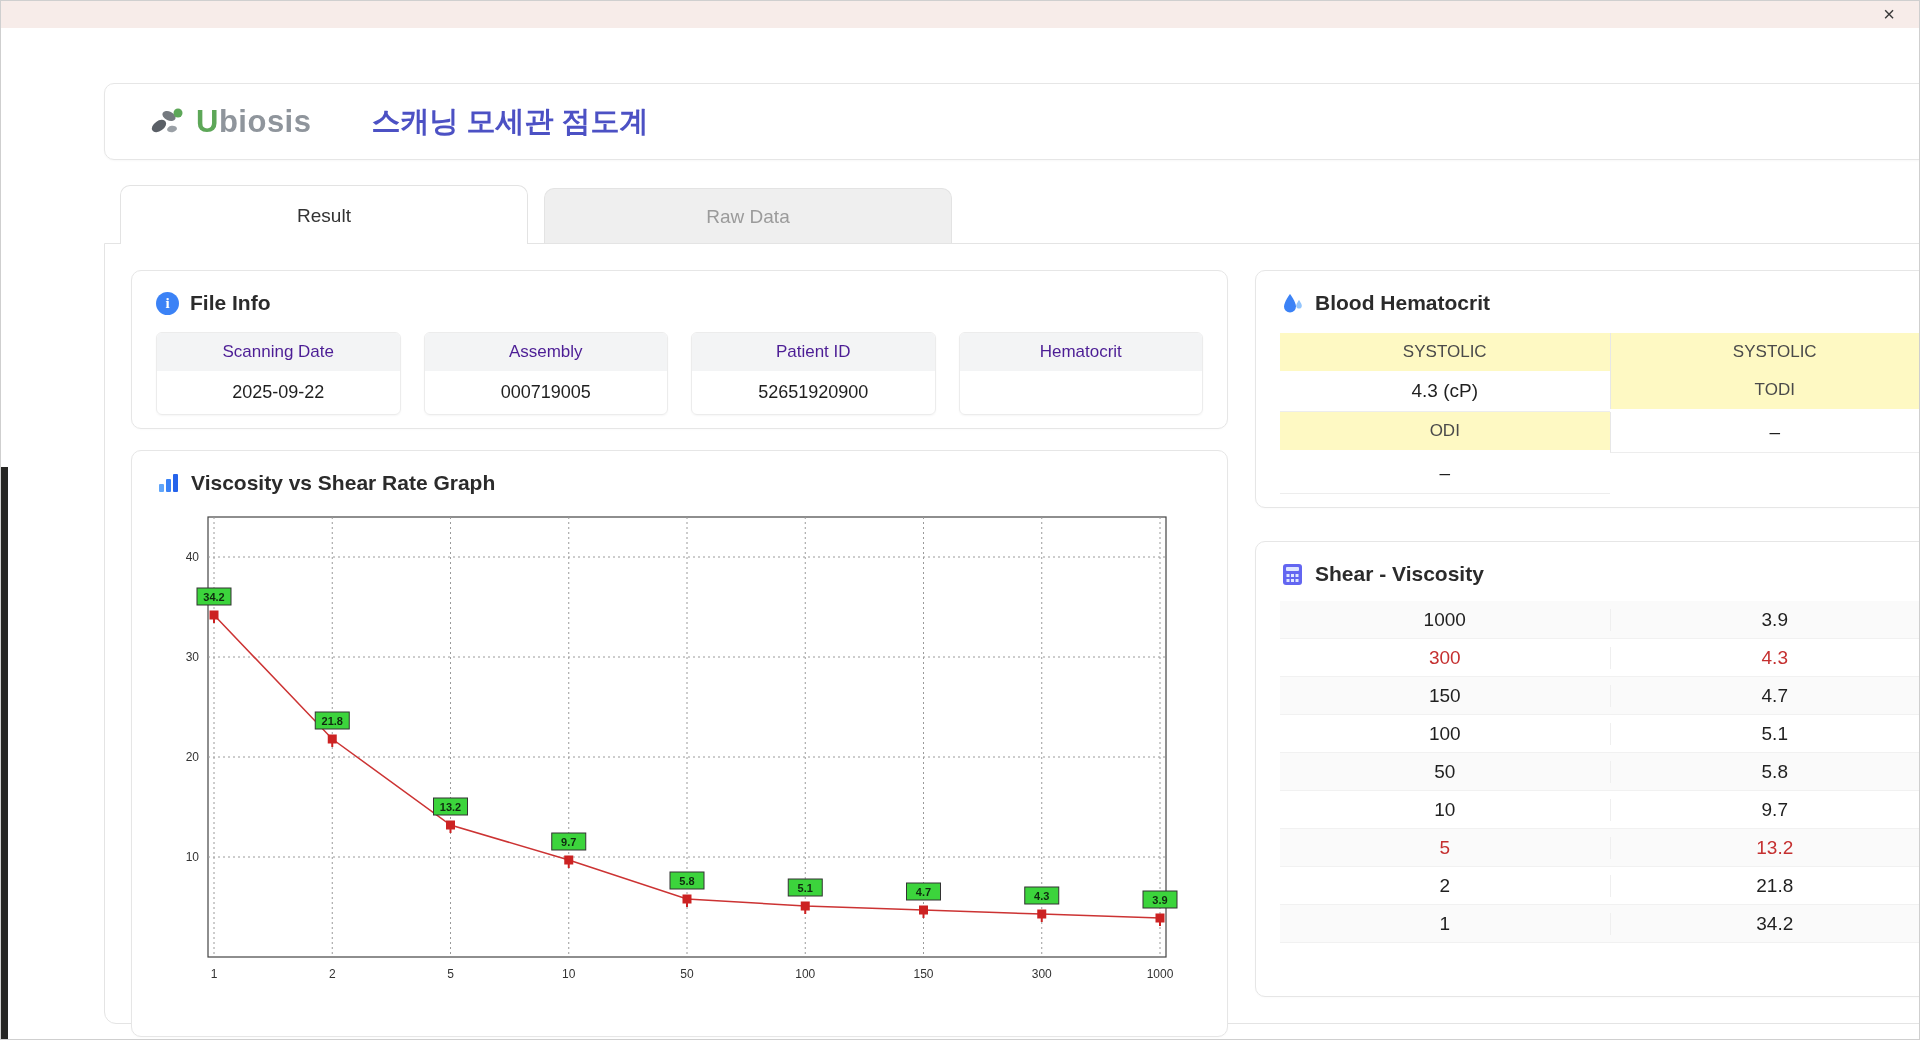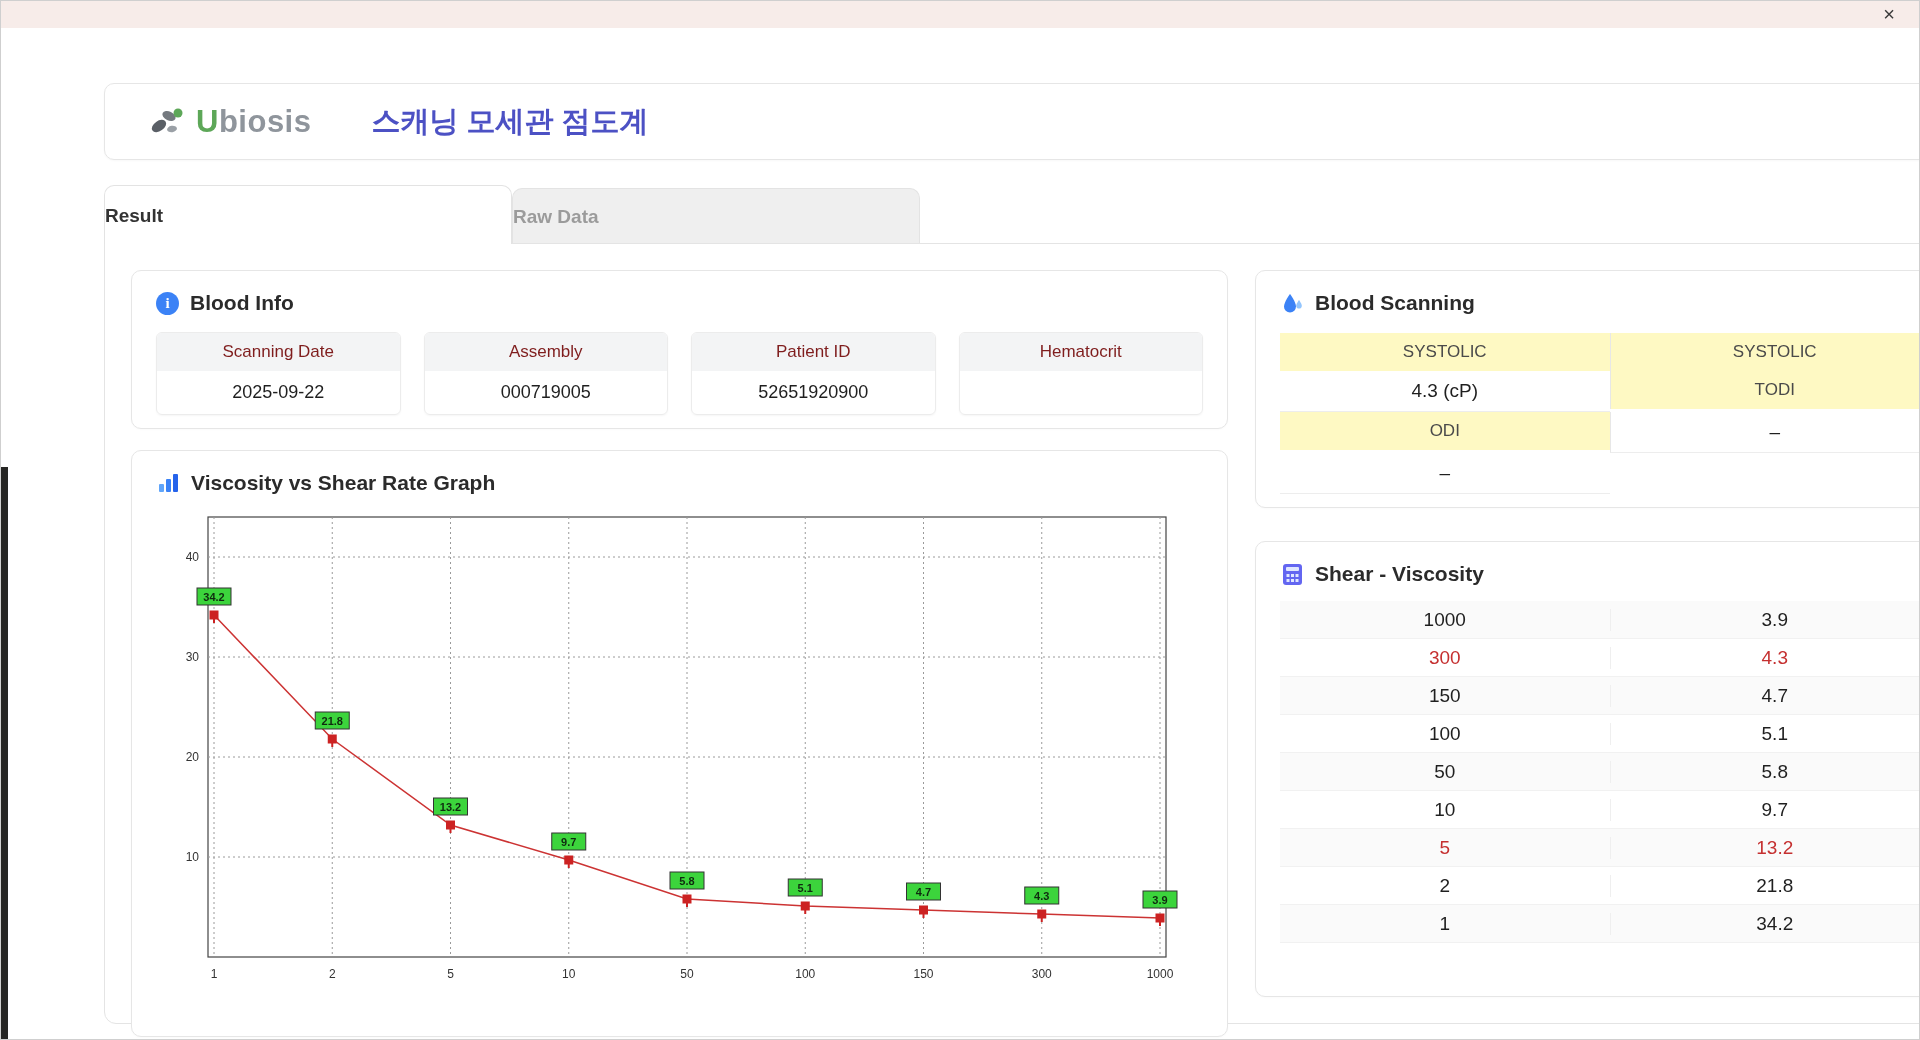--- a/index.html
+++ b/index.html
@@ -16,40 +16,40 @@
 
   
   .header-card { height: 77px; border: 1px solid #e6e6e6; border-radius: 10px; display: flex; align-items: center; padding: 0 42px; gap: 60px; box-shadow: 0 1px 2px rgba(0,0,0,0.03); }
   .logo { display: flex; align-items: center; gap: 9px; }
   .logo-text { font-size: 31px; font-weight: 600; color: #8f959c; letter-spacing: 0.5px; }
   .logo-u { color: #5da758; }
   .app-title { font-size: 29px; font-weight: 700; color: #4c51c4; }
 
   
   .tabs { display: flex; align-items: flex-end; margin-top: 25px; position: relative; z-index: 2; }
-  .tab { width: 408px; text-align: left; border: 1px solid #e3e3e3; border-bottom: none; border-radius: 10px 10px 0 0; font-weight: 700; font-size: 19px; cursor: pointer; }
+  .tab { width: 408px; text-align: center; border: 1px solid #e3e3e3; border-bottom: none; border-radius: 10px 10px 0 0; font-weight: 400; font-size: 19px; cursor: pointer; margin-left: 16px; }
   .tab.active { height: 59px; line-height: 59px; background: #fff; color: #333; margin-bottom: -1px; position: relative; z-index: 3; }
   .tab.inactive { height: 55px; line-height: 55px; background: #efefef; color: #9b9b9b; }
 
   
   .outer-card { height: 781px; border: 1px solid #e4e4e4; border-radius: 0 12px 12px 12px; padding: 26px; display: flex; gap: 27px; position: relative; z-index: 1; background: #fff; }
   .left-col { width: 1097px; display: flex; flex-direction: column; gap: 21px; }
   .right-col { flex: 1; display: flex; flex-direction: column; gap: 33px; }
 
   .card { border: 1px solid #e6e6e6; border-radius: 10px; padding: 20px 24px; background: #fff; box-shadow: 0 1px 2px rgba(0,0,0,0.02); }
   .card-title-row { display: flex; align-items: center; gap: 11px; font-weight: 700; font-size: 21px; color: #2b2b2b; }
   .title-icon { width: 24px; height: 24px; display: inline-flex; align-items: center; justify-content: center; flex: 0 0 24px; }
 
   .info-circle { width: 23px; height: 23px; border-radius: 50%; background: #3b82f6; color: #fff; font-size: 15px; font-weight: 700; display: flex; align-items: center; justify-content: center; font-family: "Liberation Serif", serif; }
 
   
   .file-info-card { height: 159px; }
   .fields { display: flex; gap: 23px; margin-top: 17px; }
   .field { flex: 1; border: 1px solid #ececec; border-radius: 6px; overflow: hidden; text-align: center; box-shadow: 0 1px 2px rgba(0,0,0,0.04); }
-  .field-label { background: #f3f4f5; padding: 9px 0; color: #7f1d1d; font-size: 17px; }
+  .field-label { background: #f3f4f5; padding: 9px 0; color: #4c1d95; font-size: 17px; }
   .field-value { padding: 11px 0; font-size: 18px; color: #1f1f1f; min-height: 42px; }
 
   
   .graph-card { flex: 1; }
   .chart-wrap { margin-top: 12px; padding-left: 4px; }
 
   
   .bv-card { height: 238px; }
   .bv-table { margin-top: 18px; display: grid; grid-template-columns: 1fr 1fr; }
   .bv-cell { text-align: center; height: 38px; display: flex; align-items: center; justify-content: center; }
@@ -98,21 +98,21 @@
       <div class="tab inactive">Raw Data</div>
     </div>
 
     <div class="outer-card">
 
       <div class="left-col">
 
         <div class="card file-info-card">
           <div class="card-title-row">
             <span class="info-circle">i</span>
-            <span>Blood Info</span>
+            <span>File Info</span>
           </div>
           <div class="fields">
             <div class="field">
               <div class="field-label">Scanning Date</div>
               <div class="field-value">2025-09-22</div>
             </div>
             <div class="field">
               <div class="field-label">Assembly</div>
               <div class="field-value">000719005</div>
             </div>
@@ -212,21 +212,21 @@
       <div class="right-col">
 
         <div class="card bv-card">
           <div class="card-title-row">
             <span class="title-icon">
               <svg width="24" height="24" viewBox="0 0 24 24">
                 <path d="M10 3 C10 3 4 11 4 15.5 A6 6 0 0 0 16 15.5 C16 11 10 3 10 3 Z" fill="#3b82f6"></path>
                 <path d="M19 9 C19 9 16.2 12.8 16.2 14.8 A2.8 2.8 0 0 0 21.8 14.8 C21.8 12.8 19 9 19 9 Z" fill="#93c5fd"></path>
               </svg>
             </span>
-            <span>Blood Scanning</span>
+            <span>Blood Hematocrit</span>
           </div>
           <div class="bv-table">
             <div class="bv-cell bv-h">SYSTOLIC</div>
             <div class="bv-cell bv-h">SYSTOLIC</div>
             <div class="bv-cell bv-v">4.3 (cP)</div>
             <div class="bv-cell bv-h">TODI</div>
             <div class="bv-cell bv-h">ODI</div>
             <div class="bv-cell bv-v">–</div>
             <div class="bv-cell bv-v">–</div>
           </div>

